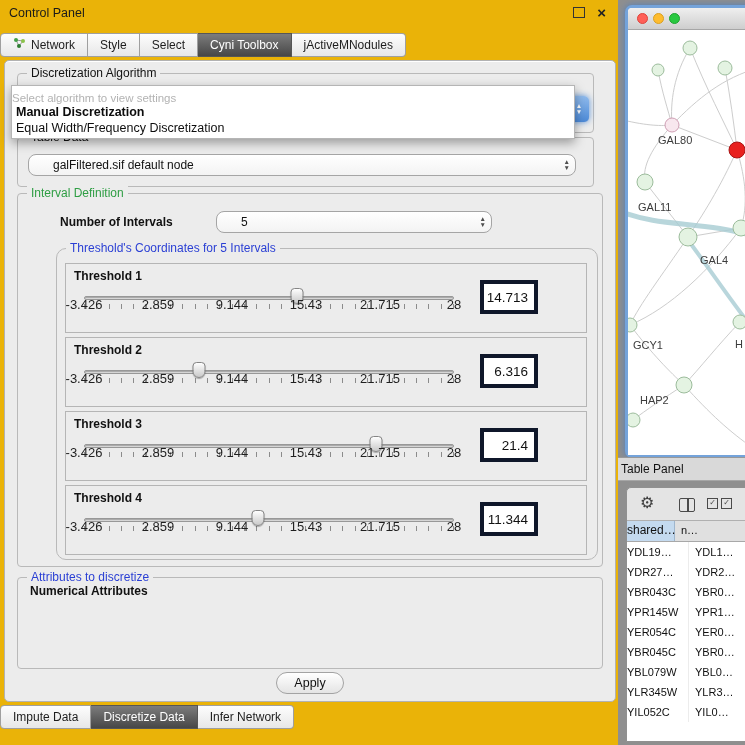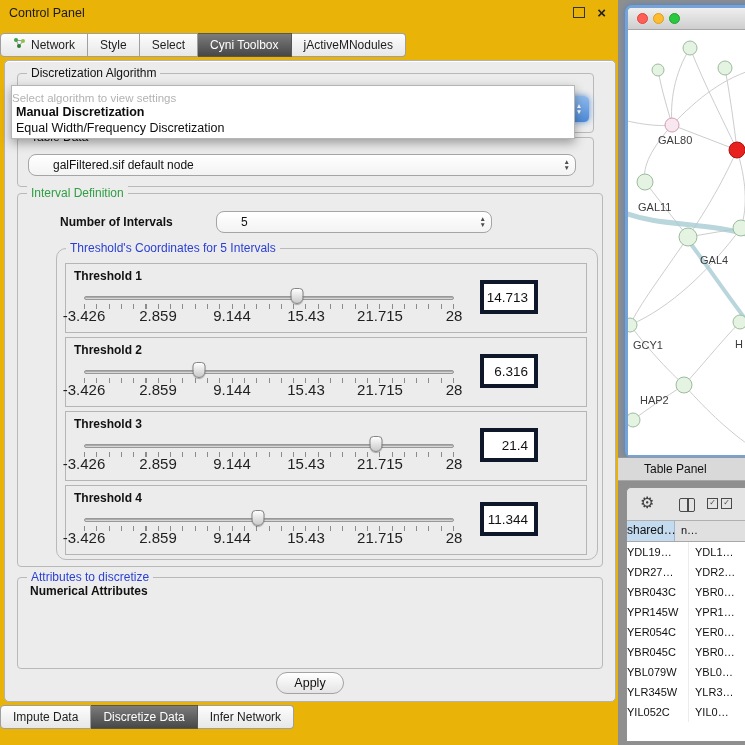--- a/index.html
+++ b/index.html
@@ -67,21 +67,21 @@
   .thr-panel.p1{top:14px}.thr-panel.p2{top:88px}.thr-panel.p3{top:162px}.thr-panel.p4{top:236px}
   .thr-title{position:absolute;left:8px;top:5px;font-weight:bold;font-size:12px}
   .slider-wrap{position:absolute;left:18px;top:22px;width:370px;height:44px}
   .slider-track{position:absolute;left:0;top:10px;width:100%;height:4px;background:#dcdcdc;border:1px solid #989898;
                 border-radius:2px;box-shadow:inset 0 1px 1px rgba(0,0,0,.25);box-sizing:border-box}
   .slider-ticks{position:absolute;left:0;top:18px;width:100%;height:5px;
                 background:repeating-linear-gradient(90deg,#8b8b8b 0 1px,transparent 1px 12.3px)}
   .slider-thumb{position:absolute;top:2px;left:50%;width:13px;height:16px;transform:translateX(-50%);
                 background:linear-gradient(#fefefe,#c9c9c9);border:1px solid #858585;
                 border-radius:5px 5px 8px 8px;box-shadow:0 1px 1px rgba(0,0,0,.3);box-sizing:border-box}
-  .slider-scale span{position:absolute;top:21px;transform:translateX(-50%);font-size:15px;color:#1f1f1f;white-space:nowrap}
+  .slider-scale span{position:absolute;top:11px;transform:translateX(-50%);font-size:13px;color:#1f1f1f;white-space:nowrap}
   .sc0{left:0}.sc1{left:20%}.sc2{left:40%}.sc3{left:60%}.sc4{left:80%}.sc5{left:100%}
   .thr-value{position:absolute;left:414px;top:16px;width:58px;height:34px;text-align:right;padding-right:6px;
              font-size:13.5px;border:4px solid #0f172a;background:#fff;box-sizing:border-box;
              font-family:"Liberation Sans",sans-serif;color:#111}
 
   
   .attr-group{left:12px;top:516px;width:584px;height:90px}
   .attr-title{position:absolute;left:12px;top:6px;font-weight:bold;font-size:12px}
   .listbox{position:absolute;left:12px;top:25px;width:554px;height:57px;background:#fff;
            border:1px solid #b0b0b0;overflow:hidden;box-sizing:border-box}
@@ -102,21 +102,21 @@
                 border-bottom:1px solid #a6a6a6;border-radius:4px 4px 0 0}
   .light{position:absolute;top:5px;width:11px;height:11px;border-radius:50%;box-sizing:border-box}
   .light.red{left:9px;background:#ff5f57;border:1px solid #de443c}
   .light.yellow{left:25px;background:#febc2e;border:1px solid #d9a022}
   .light.green{left:41px;background:#28c840;border:1px solid #1da42f}
   .net-canvas{position:absolute;top:22px;left:0;right:0;bottom:0;background:#fff;overflow:hidden}
   .net-label{font-size:11px;fill:#3c3c3c}
 
   .table-panel-bar{position:absolute;left:0;top:457px;width:127px;height:24px;background:#d9d9d9;
                    border-top:1px solid #989898;border-bottom:1px solid #a6a6a6;line-height:22px;
-                   padding-left:26px;font-size:12px;color:#111;box-sizing:border-box}
+                   padding-left:3px;font-size:12px;color:#111;box-sizing:border-box}
 
   .table-window{position:absolute;left:8px;top:487px;width:132px;height:253px;background:#e4e4e4;
                 border:1px solid #909090;border-radius:5px 5px 0 0;overflow:hidden}
   .table-toolbar{height:32px;position:relative}
   .gear{position:absolute;left:13px;top:6px;font-size:16px;color:#3f3f3f;line-height:18px}
   .columns-icon{position:absolute;left:52px;top:10px;width:14px;height:12px;border:1.5px solid #4a4a4a;border-radius:2px}
   .columns-icon::before{content:"";position:absolute;left:50%;top:0;bottom:0;width:1.5px;background:#4a4a4a}
   .mini-check{position:absolute;top:10px;width:9px;height:9px;border:1.2px solid #4a4a4a;font-size:8px;
               line-height:8px;text-align:center;color:#4a4a4a}
   .mini-check::after{content:"✓"}

